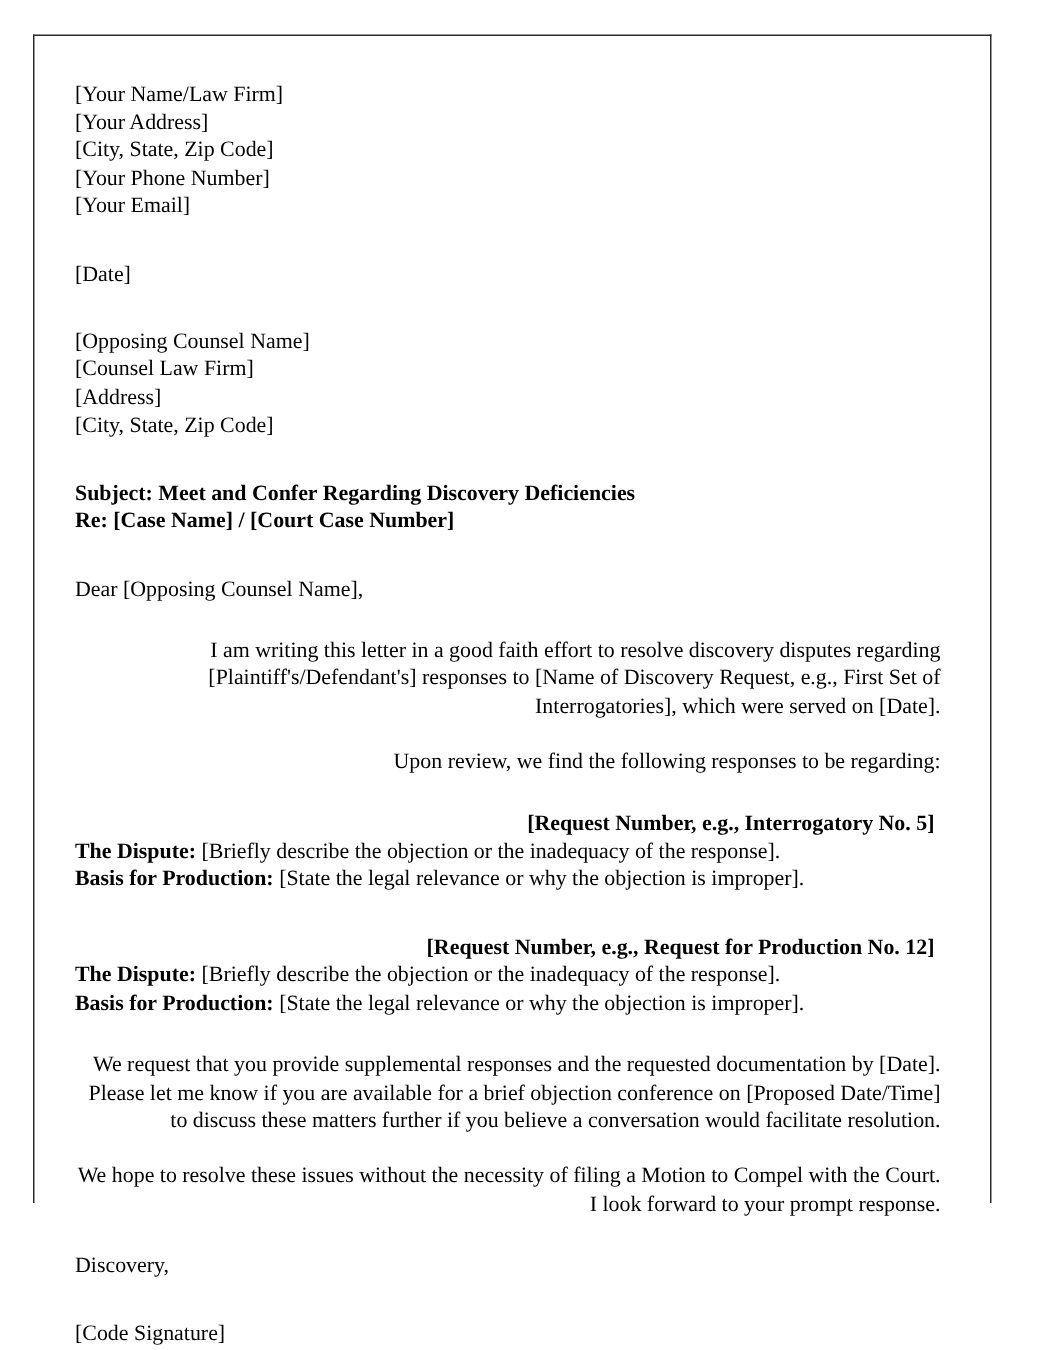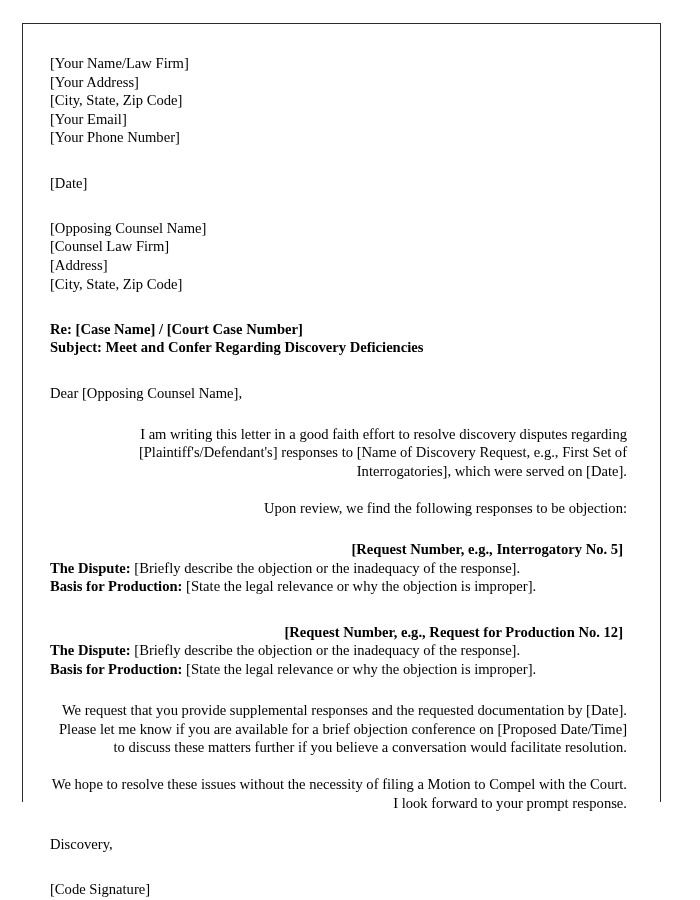--- a/index.html
+++ b/index.html
@@ -73,59 +73,59 @@
 </head>
 <body>
 
 <div id="page">
   <div id="letter">
 
     <div class="block">
       <div class="line">[Your Name/Law Firm]</div>
       <div class="line">[Your Address]</div>
       <div class="line">[City, State, Zip Code]</div>
+      <div class="line">[Your Phone Number]</div>
       <div class="line">[Your Email]</div>
-      <div class="line">[Your Phone Number]</div>
     </div>
 
     <div class="gap"></div>
 
     <div class="block">
       <div class="line">[Date]</div>
     </div>
 
     <div class="gap"></div>
 
     <div class="block">
       <div class="line">[Opposing Counsel Name]</div>
       <div class="line">[Counsel Law Firm]</div>
       <div class="line">[Address]</div>
       <div class="line">[City, State, Zip Code]</div>
     </div>
 
     <div class="gap"></div>
 
     <div class="block">
+      <div class="line bold">Subject: Meet and Confer Regarding Discovery Deficiencies</div>
       <div class="line bold">Re: [Case Name] / [Court Case Number]</div>
-      <div class="line bold">Subject: Meet and Confer Regarding Discovery Deficiencies</div>
     </div>
 
     <div class="gap"></div>
 
     <div class="block">
       <div class="line">Dear [Opposing Counsel Name],</div>
     </div>
 
     <div class="gap"></div>
 
     <p class="para">I am writing this letter in a good faith effort to resolve discovery disputes regarding [Plaintiff's/Defendant's] responses to [Name of Discovery Request, e.g., First Set of Interrogatories], which were served on [Date].</p>
 
     <div class="gap"></div>
 
-    <p class="para">Upon review, we find the following responses to be objection:</p>
+    <p class="para">Upon review, we find the following responses to be regarding:</p>
 
     <div class="gap"></div>
 
     <div class="block">
       <div class="item-head">[Request Number, e.g., Interrogatory No. 5]</div>
       <div class="item-line"><span class="item-label">The Dispute:</span> <span>[Briefly describe the objection or the inadequacy of the response].</span></div>
       <div class="item-line"><span class="item-label">Basis for Production:</span> <span>[State the legal relevance or why the objection is improper].</span></div>
     </div>
 
     <div class="gap"></div>

